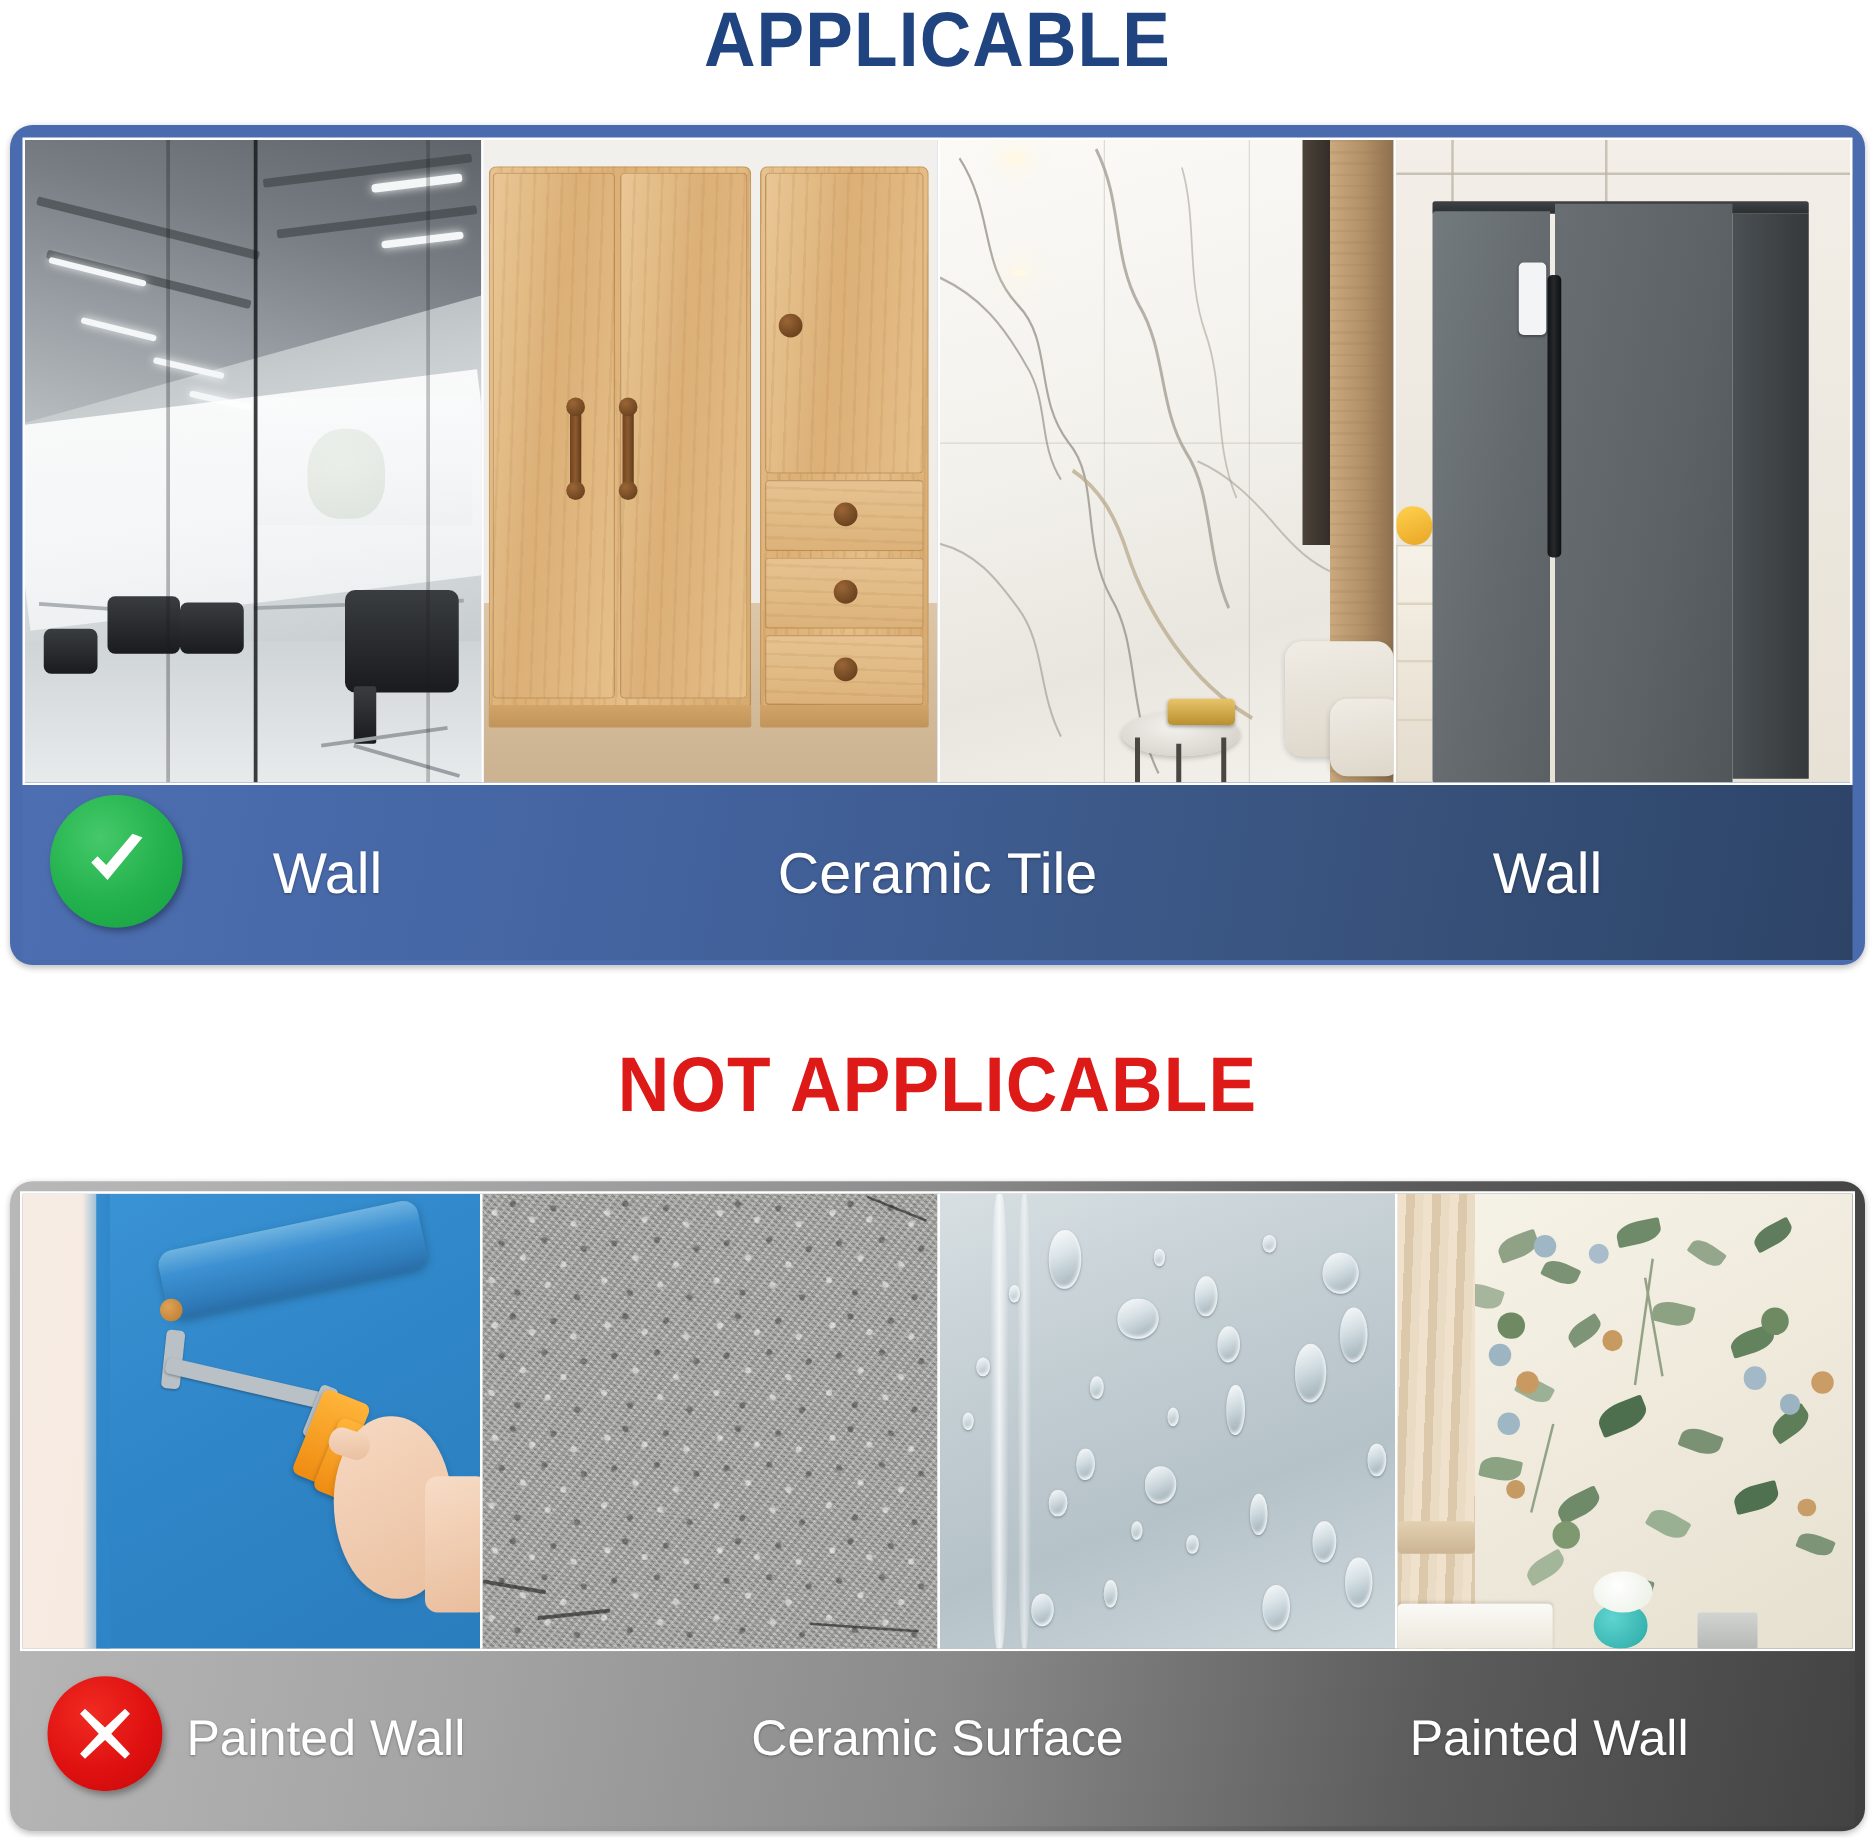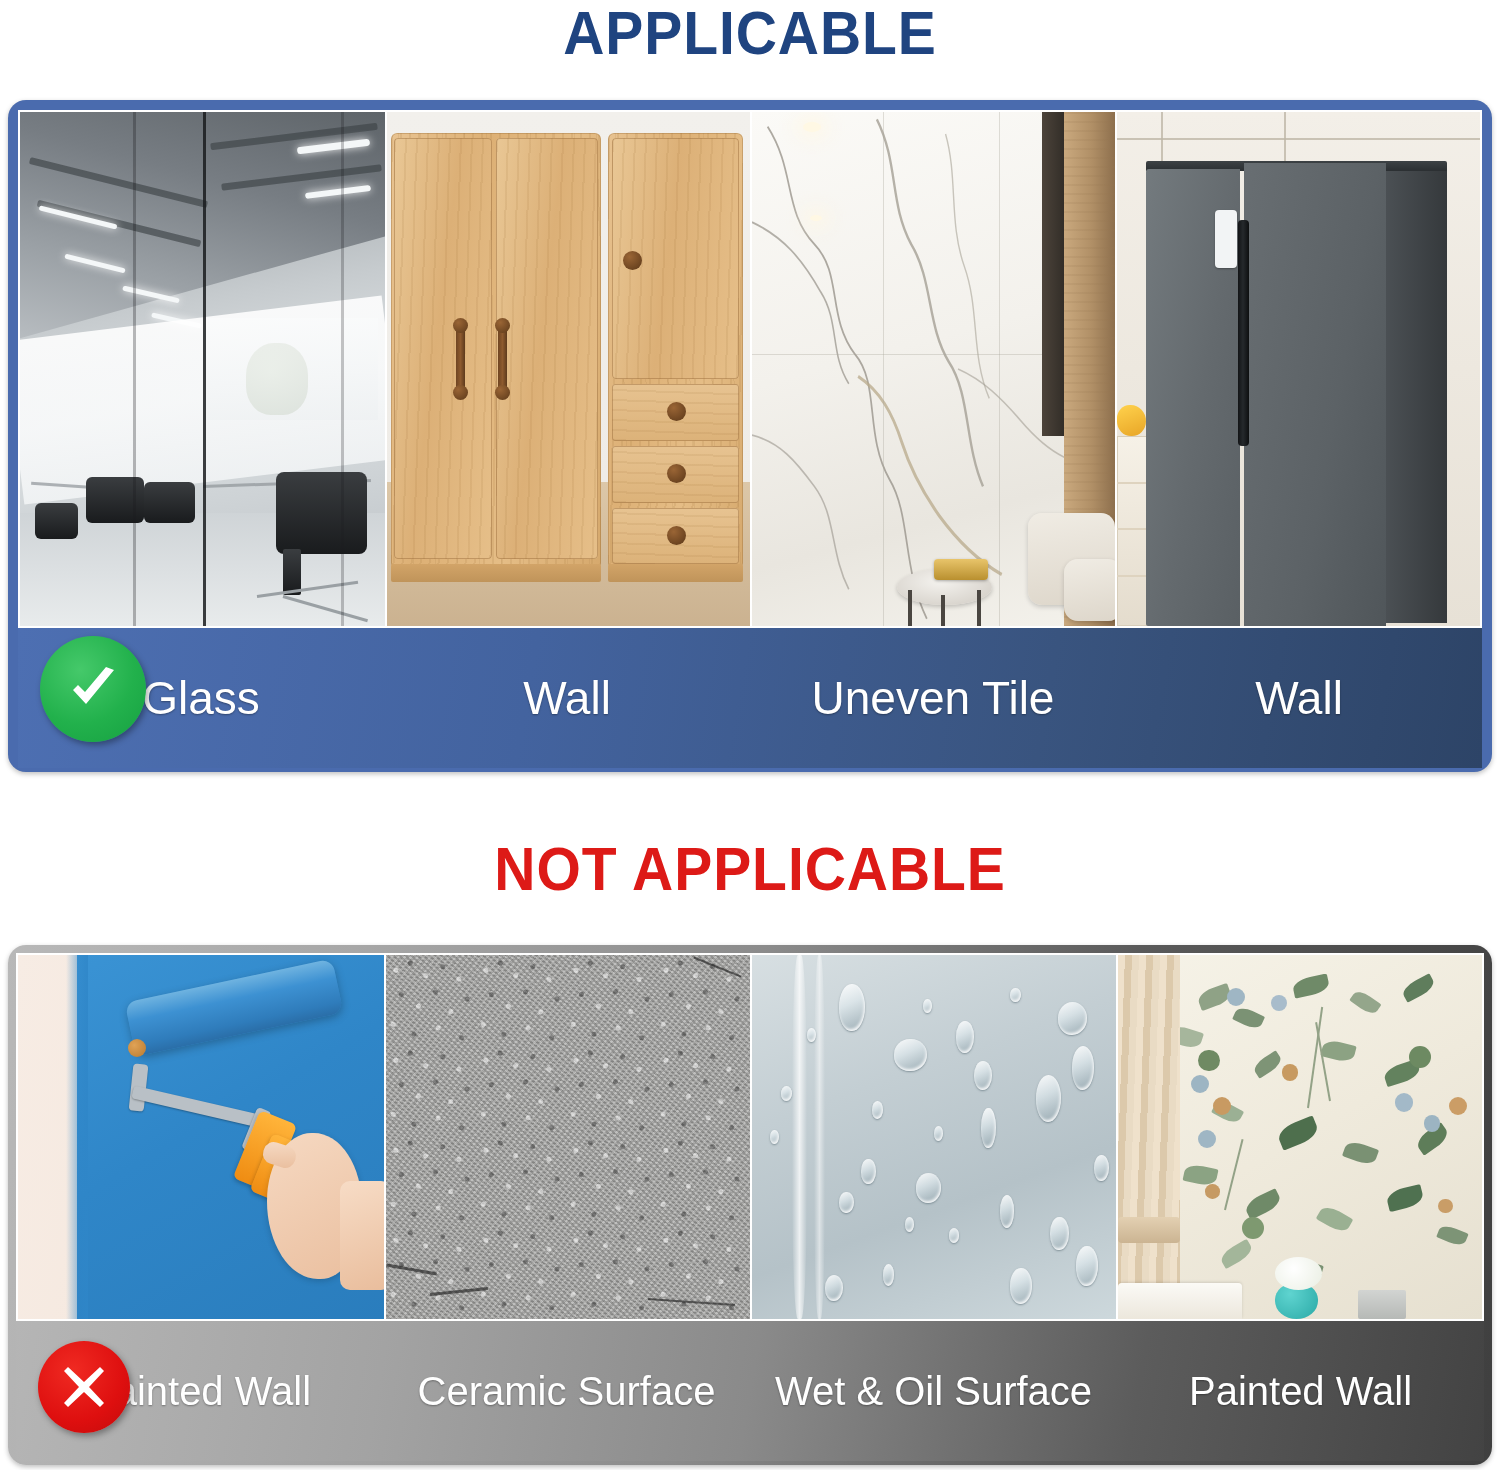--- a/index.html
+++ b/index.html
@@ -409,23 +409,22 @@
       </div>
 
     </div>
 
     <div class="label-bar" id="applicable-labels">
       <div class="badge" id="check-badge">
         <svg width="64" height="64" viewBox="0 0 64 64" aria-hidden="true">
           <path d="M12 33 L25 47 L53 13 L45 10 L24 35 L17 28 Z" fill="#ffffff"></path>
         </svg>
       </div>
-      <div class="label-cell">Glass</div>
       <div class="label-cell">Wall</div>
-      <div class="label-cell">Uneven Tile</div>
+      <div class="label-cell">Ceramic Tile</div>
       <div class="label-cell">Wall</div>
     </div>
   </div>
 
   <div class="section-title" id="not-applicable-title">NOT APPLICABLE</div>
 
   <div class="card" id="not-applicable-card">
 
     <div class="photo-strip" id="not-applicable-strip">
 
@@ -538,18 +537,17 @@
     </div>
 
     <div class="label-bar" id="not-applicable-labels">
       <div class="badge" id="x-badge">
         <svg width="58" height="58" viewBox="0 0 58 58" aria-hidden="true">
           <path d="M13 9 L29 24 L45 9 L49 13 L34 29 L49 45 L45 49 L29 34 L13 49 L9 45 L24 29 L9 13 Z" fill="#ffffff"></path>
         </svg>
       </div>
       <div class="label-cell">Painted Wall</div>
       <div class="label-cell">Ceramic Surface</div>
-      <div class="label-cell">Wet &amp; Oil Surface</div>
       <div class="label-cell">Painted Wall</div>
     </div>
   </div>
 
 </div>
 
 </body></html>

